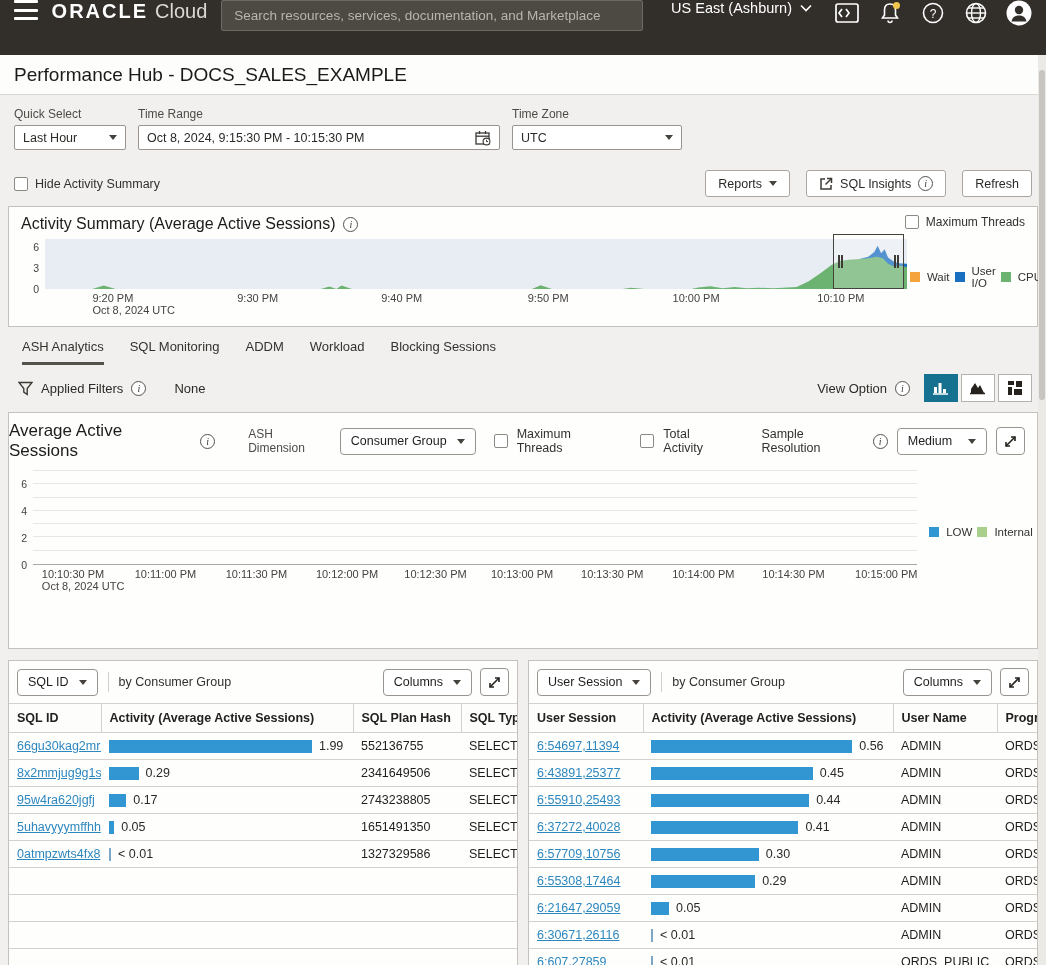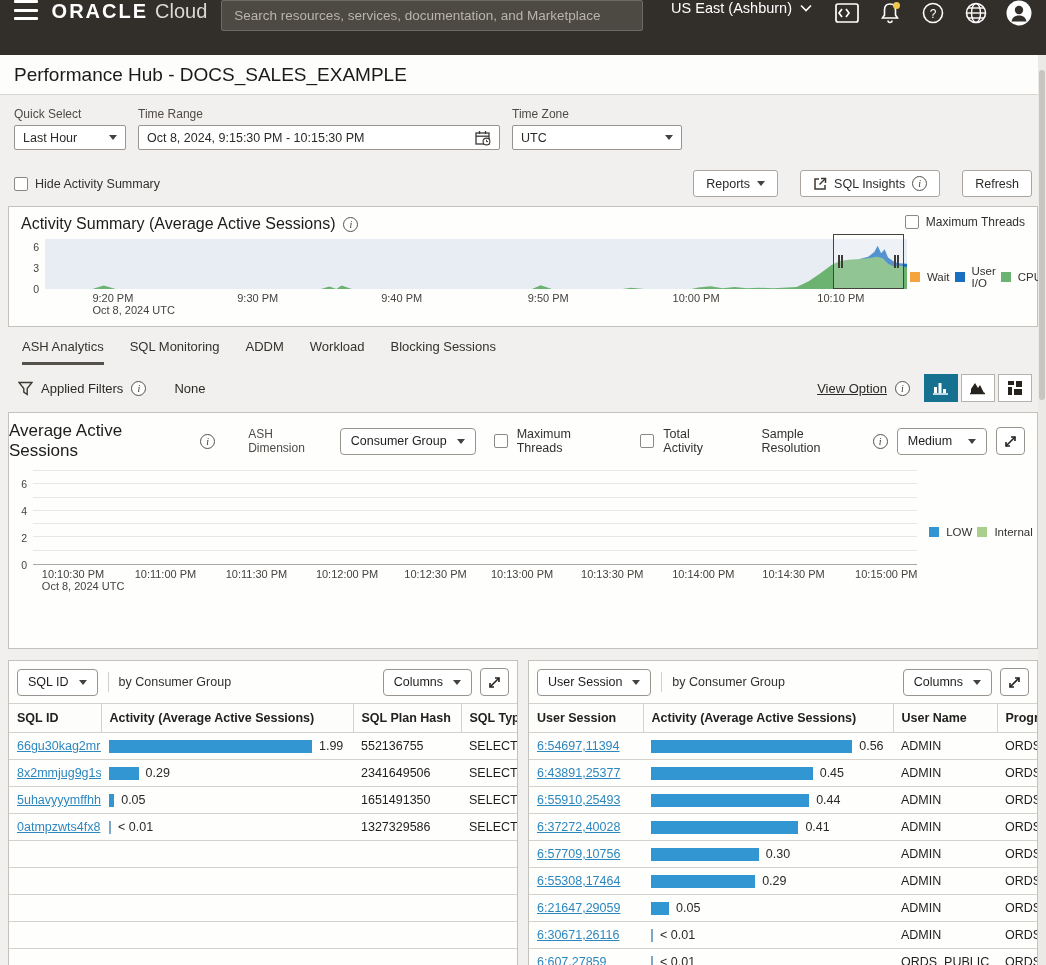--- a/index.html
+++ b/index.html
@@ -33,21 +33,21 @@
   .field-label { font-size:12px; color:#4e4b47; }
   .selectbox, .textbox { height:25px; background:#fff; border:1px solid #99948f; border-radius:2px; display:flex; align-items:center; padding:0 8px; font-size:12.5px; color:#2c2a27; cursor:pointer; }
   .selectbox .caret { margin-left:auto; }
   .caret { width:0; height:0; border-left:4px solid transparent; border-right:4px solid transparent; border-top:5px solid #45423e; display:inline-block; }
   .w-quick { width:112px; } .w-range { width:362px; } .w-zone { width:170px; }
   .textbox .cal { margin-left:auto; }
 
   .row2 { display:flex; align-items:center; margin:20px 6px 0 6px; }
   .checkbox { width:14px; height:14px; border:1.5px solid #8d8984; border-radius:2px; background:#fff; display:inline-block; flex:none; cursor:pointer; }
   .cb-label { font-size:12.5px; color:#33312e; margin-left:7px; }
-  .row2-btns { margin-left:auto; display:flex; gap:22px; }
+  .row2-btns { margin-left:auto; display:flex; gap:16px; }
   .btn { height:27px; background:#fff; border:1px solid #aaa5a0; border-radius:3px; display:flex; align-items:center; gap:7px; padding:0 12px; font-size:12.5px; color:#2c2a27; cursor:pointer; white-space:nowrap; }
 
   
   .panel { background:#fefefd; border:1px solid #c5c1bc; margin-top:9px; }
   .p-activity { padding:8px 12px 4px 12px; height:121px; }
   .p-act-head { display:flex; align-items:flex-start; }
   .p-act-title { font-size:16px; color:#1d1c1a; display:flex; align-items:center; gap:8px; }
   .mt-check { margin-left:auto; display:flex; align-items:center; }
   .info { width:15px; height:15px; border:1px solid #55524e; border-radius:50%; font-size:10px; font-family:"Liberation Serif",serif; font-style:italic; display:inline-flex; align-items:center; justify-content:center; color:#3c3935; flex:none; background:#fff; }
 
@@ -69,21 +69,21 @@
   
   .tabs { display:flex; gap:26px; margin:12px 0 0 14px; }
   .tab { font-size:13px; color:#34322f; padding-bottom:8px; cursor:pointer; border-bottom:3px solid transparent; }
   .tab.active { border-bottom-color:#55524e; }
 
   
   .filter-row { display:flex; align-items:center; margin:8px 6px 0 10px; height:30px; }
   .fr-label { font-size:13px; color:#2c2a27; margin:0 8px; }
   .fr-none { font-size:13px; color:#2c2a27; margin-left:28px; }
   .view-opt { margin-left:auto; display:flex; align-items:center; gap:8px; }
-  .vo-label { font-size:13px; color:#2c2a27;text-decoration:underline; }
+  .vo-label { font-size:13px; color:#2c2a27; }
   .vbtns { display:flex; gap:3px; margin-left:6px; }
   .vbtn { width:34px; height:28px; border:1px solid #b5b1ac; background:#fff; display:flex; align-items:center; justify-content:center; cursor:pointer; }
   .vbtn.active { background:#15718f; border-color:#15718f; }
 
   
   .p-aas { padding:8px 12px 2px 0; height:237px; }
   .aas-head { display:flex; align-items:center; gap:9px; }
   .aas-title { font-size:17px; color:#1d1c1a; }
   .aas-dim-label { font-size:12px; color:#4e4b47; margin-left:24px; }
   .drop { height:27px; border:1px solid #99948f; border-radius:4px; background:#fff; display:flex; align-items:center; gap:10px; padding:0 10px; font-size:12.5px; cursor:pointer; white-space:nowrap; }
@@ -583,20 +583,31 @@
               <td>
                 <div class="acell">
                   <div class="abar" style="width: 12.5%;"></div>
                   <span class="aval">0.29</span>
                 </div>
               </td>
               <td>2341649506</td>
               <td>SELECT</td>
             </tr>
             <tr>
+              <td><a class="cell-link">95w4ra620jgfj</a></td>
+              <td>
+                <div class="acell">
+                  <div class="abar" style="width: 7.3%;"></div>
+                  <span class="aval">0.17</span>
+                </div>
+              </td>
+              <td>2743238805</td>
+              <td>SELECT</td>
+            </tr>
+            <tr>
               <td><a class="cell-link">5uhavyyymffhh</a></td>
               <td>
                 <div class="acell">
                   <div class="abar" style="width: 2.2%;"></div>
                   <span class="aval">0.05</span>
                 </div>
               </td>
               <td>1651491350</td>
               <td>SELECT</td>
             </tr>

